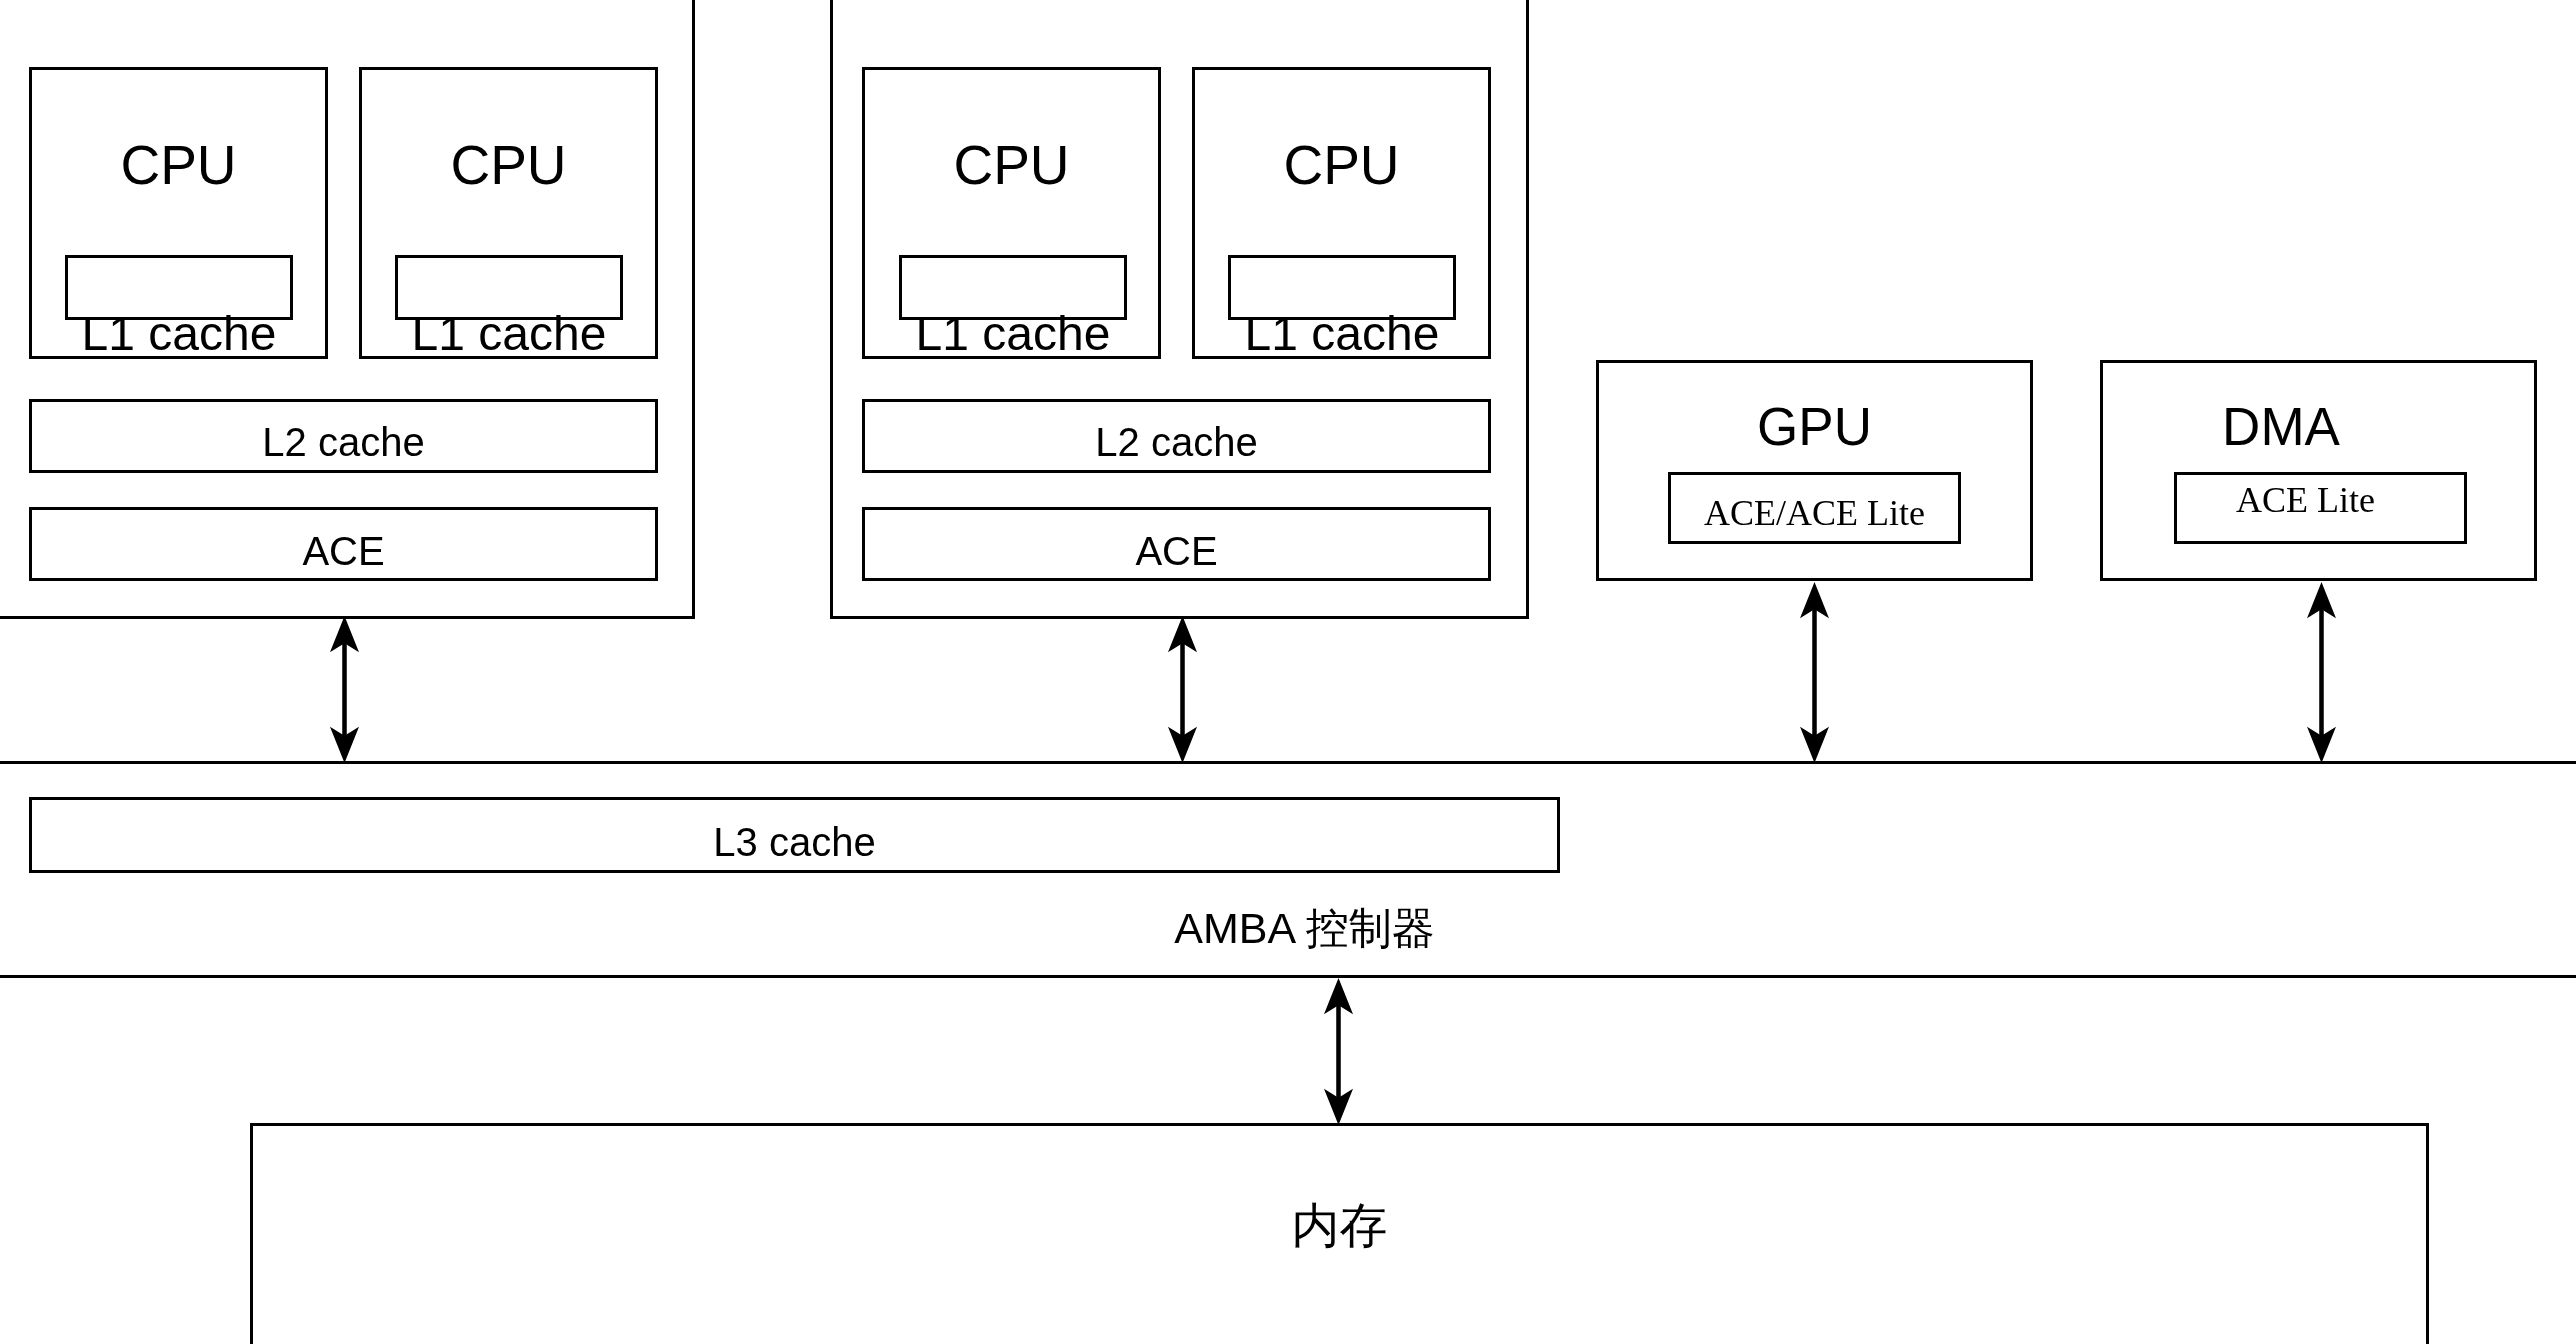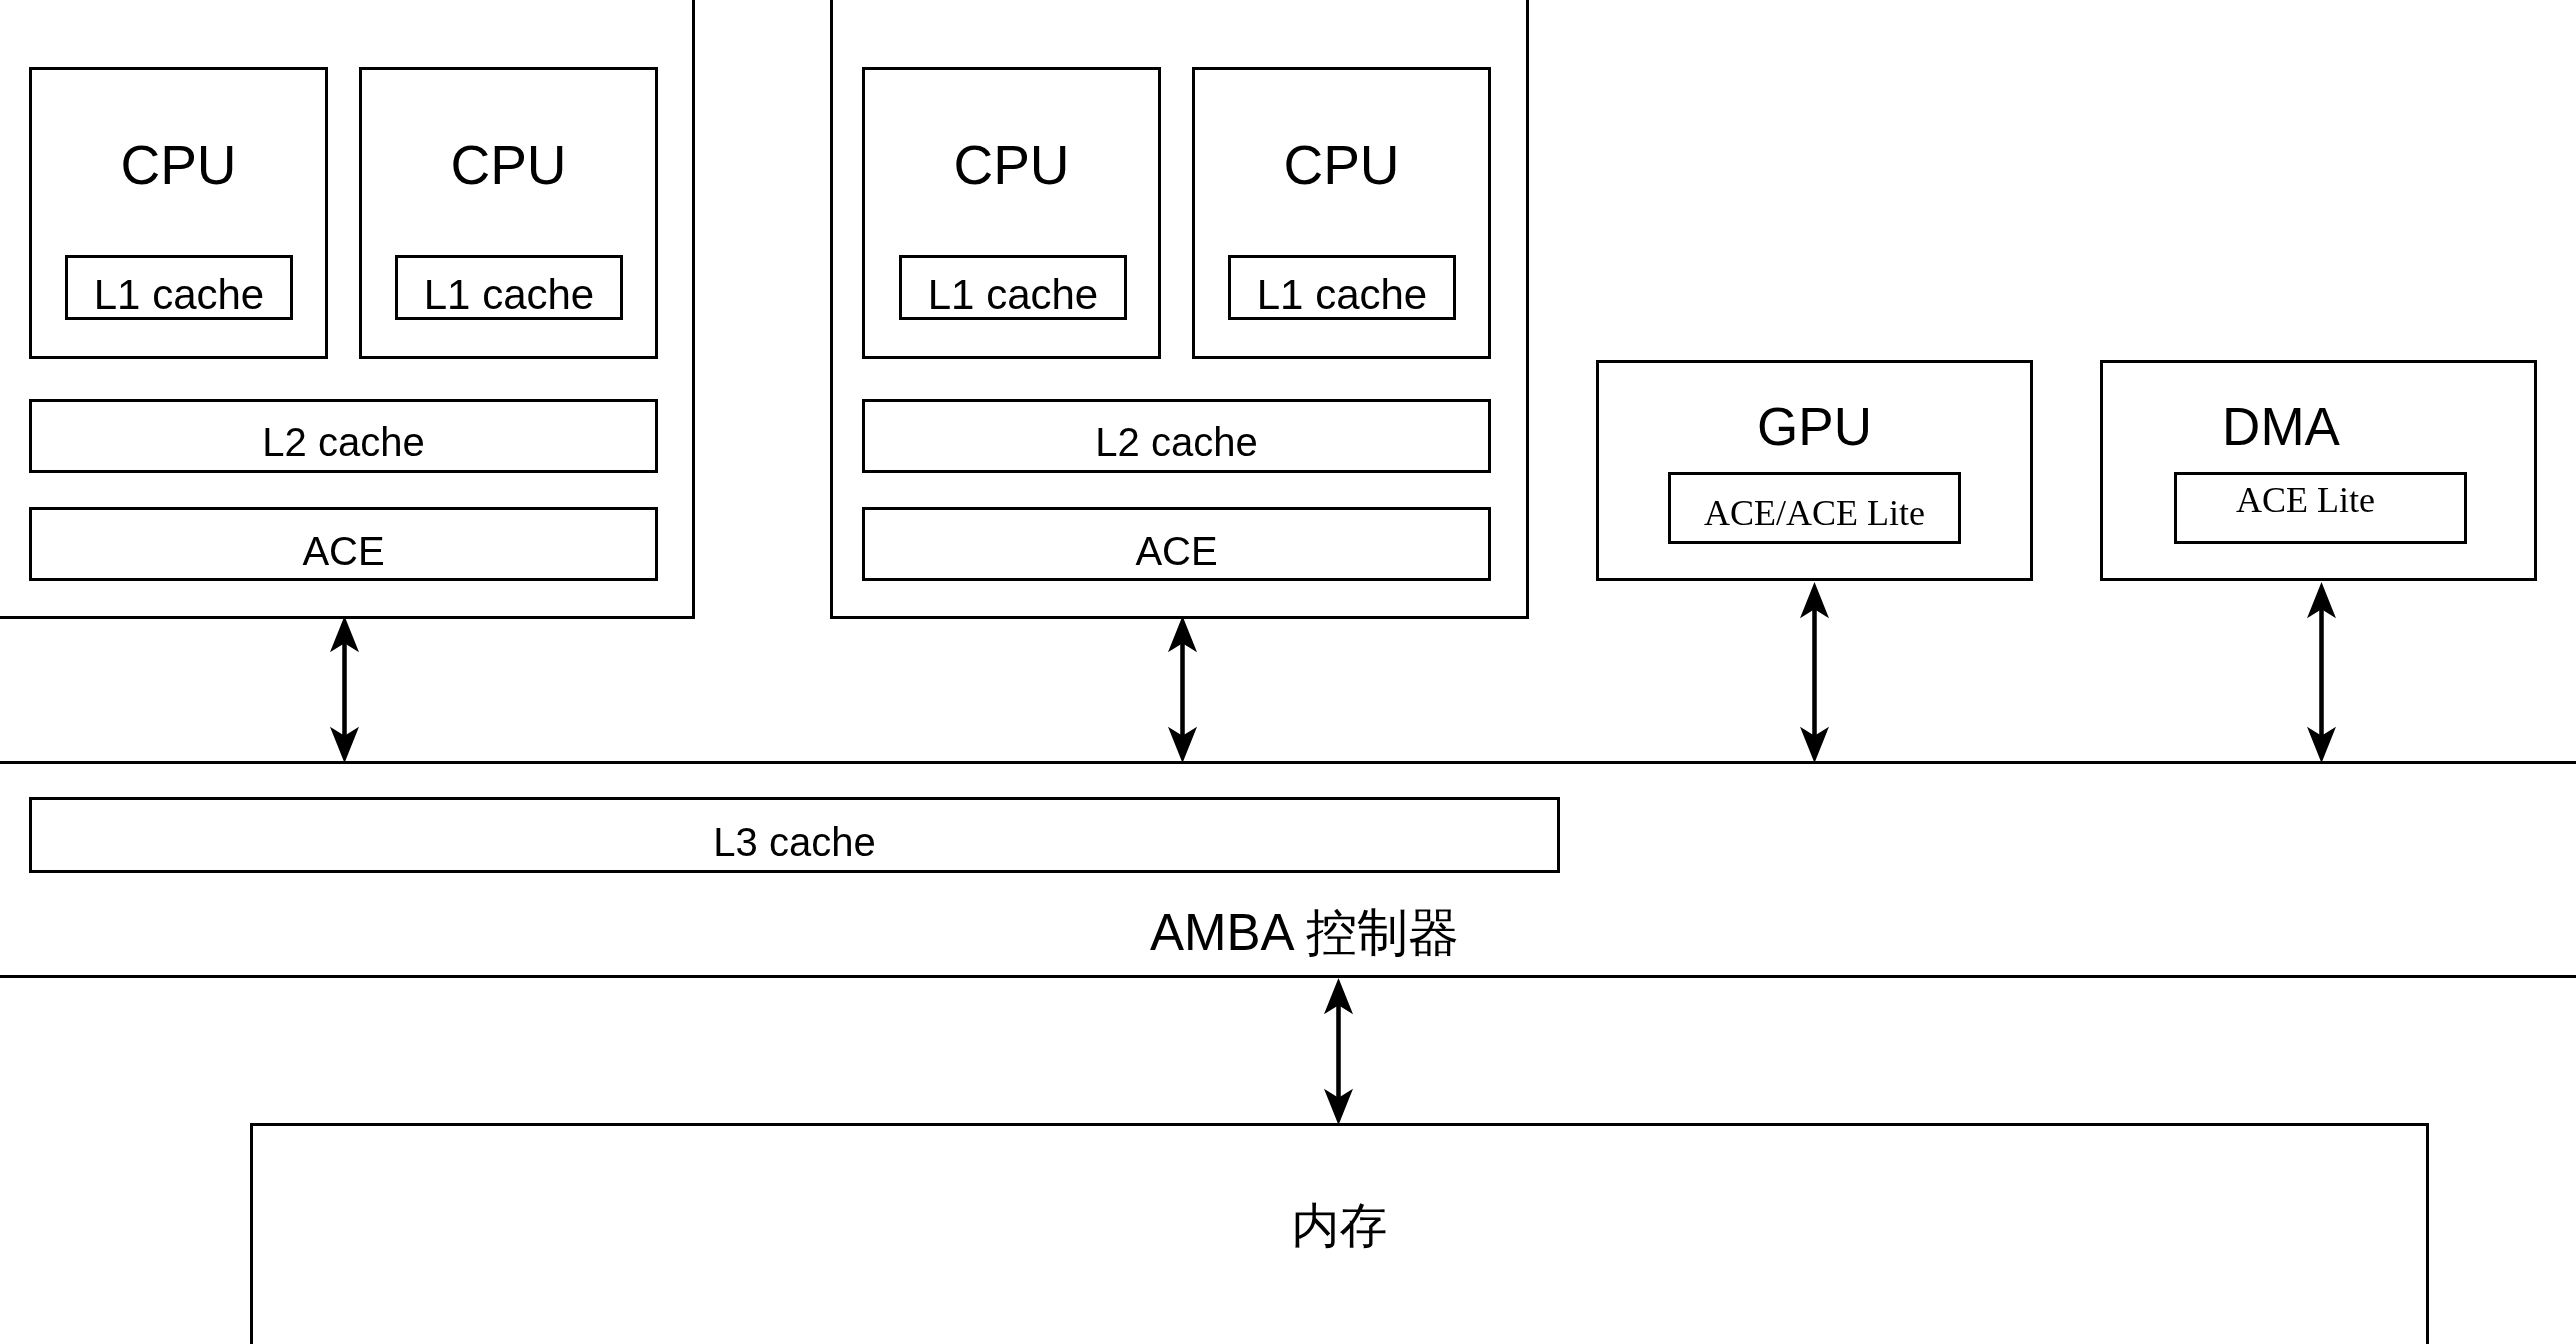--- a/index.html
+++ b/index.html
@@ -32,27 +32,27 @@
   }
   .lbl {
     position: absolute;
     box-sizing: border-box;
     text-align: center;
     white-space: nowrap;
     line-height: 1;
     color: #000000;
   }
   .f-cpu     { font-size: 55px; }
-  .f-l1      { font-size: 42px; }
+  .f-l1      { font-size: 48px; margin-top: 36px; }
   .f-l2      { font-size: 40px; }
   .f-ace     { font-size: 40px; }
   .f-gpu     { font-size: 53px; }
   .f-acelite { font-size: 36px; font-family: Liberation Serif, serif; }
   .f-l3      { font-size: 40px; }
-  .f-amba    { font-size: 51px; padding-left: 33px; }
+  .f-amba    { font-size: 43px; padding-left: 33px; }
   .f-mem     { font-size: 48px; }
 
   .arrow { position: absolute; }
   .arrow svg { display: block; overflow: visible; }
 </style>
 </head>
 <body>
 
 <div id="canvas">
 

